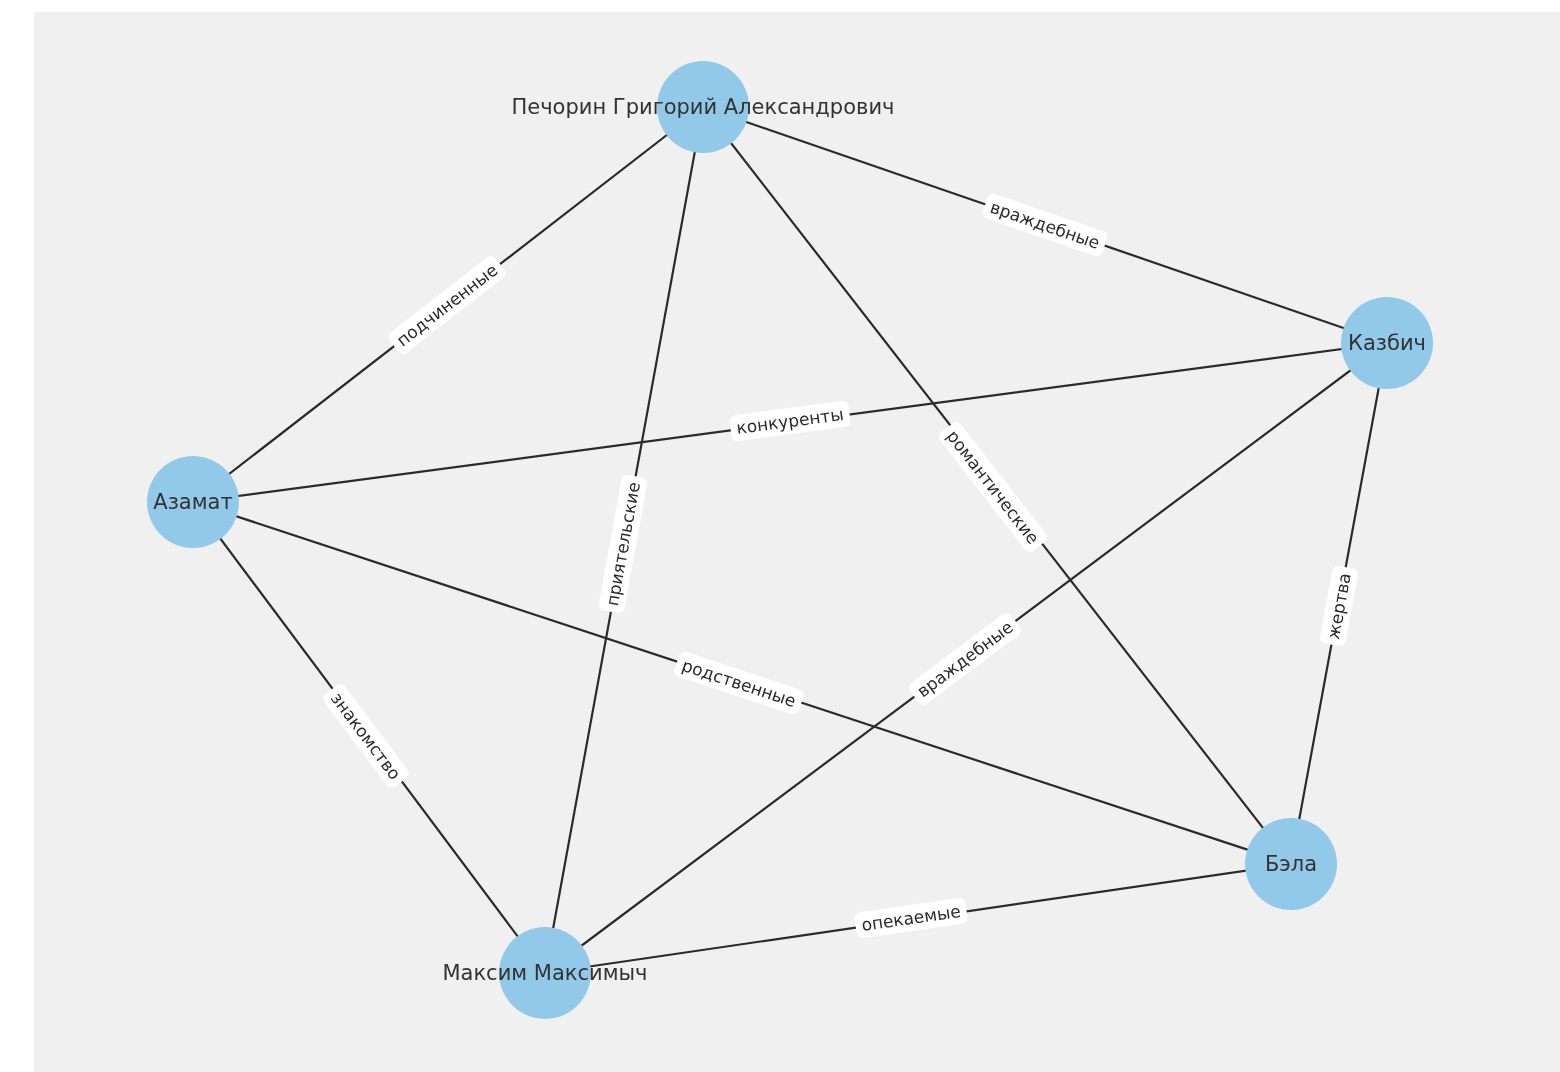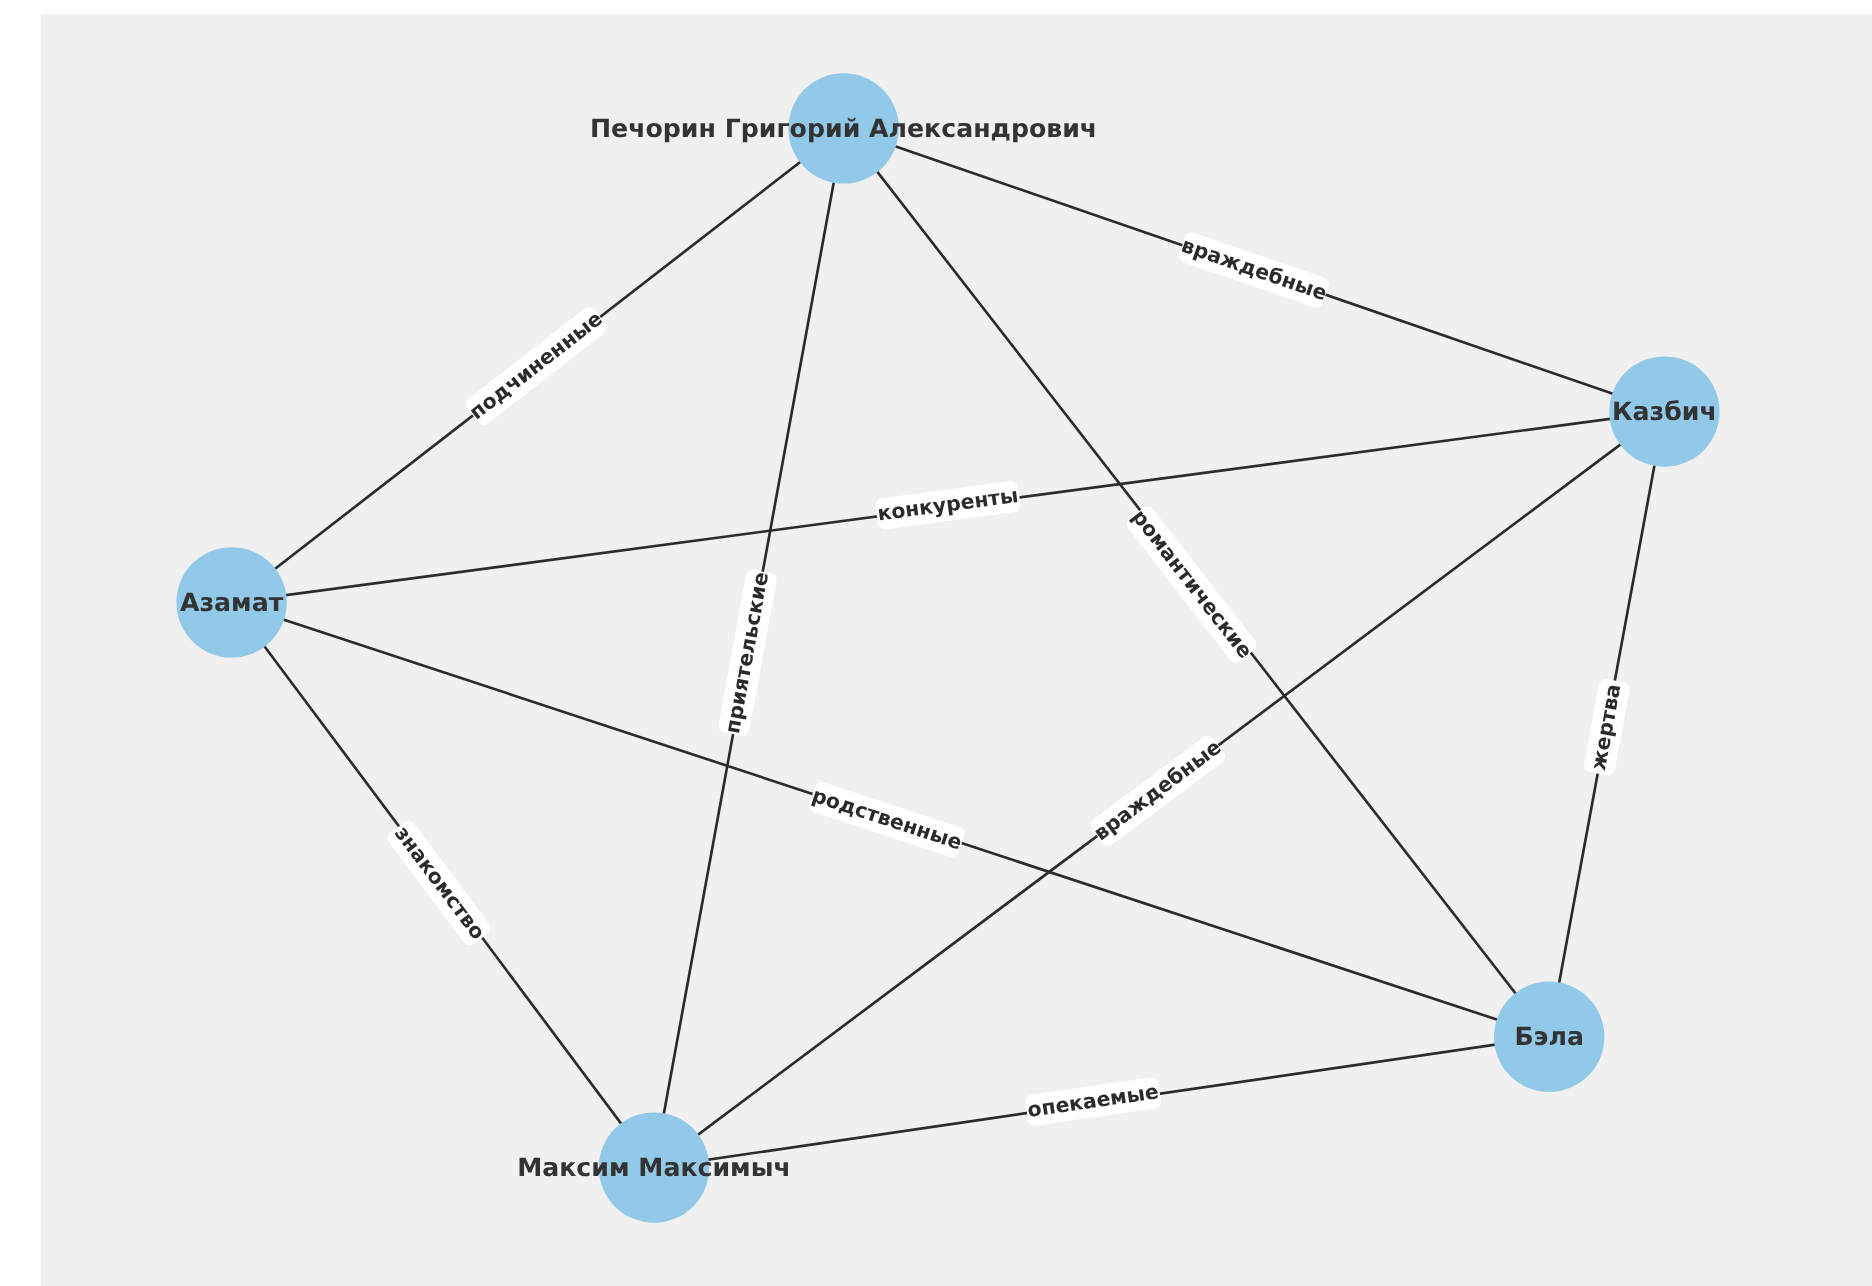--- a/index.html
+++ b/index.html
@@ -7,21 +7,20 @@
     padding: 0;
     background: #ffffff;
     font-family: "DejaVu Sans", sans-serif;
   }
   .stage {
     position: relative;
     width: 1560px;
     height: 1072px;
     overflow: hidden;
     background: #ffffff;
-    font-weight: bold;
   }
   svg text {
     font-family: "DejaVu Sans", sans-serif;
     user-select: none;
   }
 </style>
 </head>
 <body>
 
 <div class="stage">

